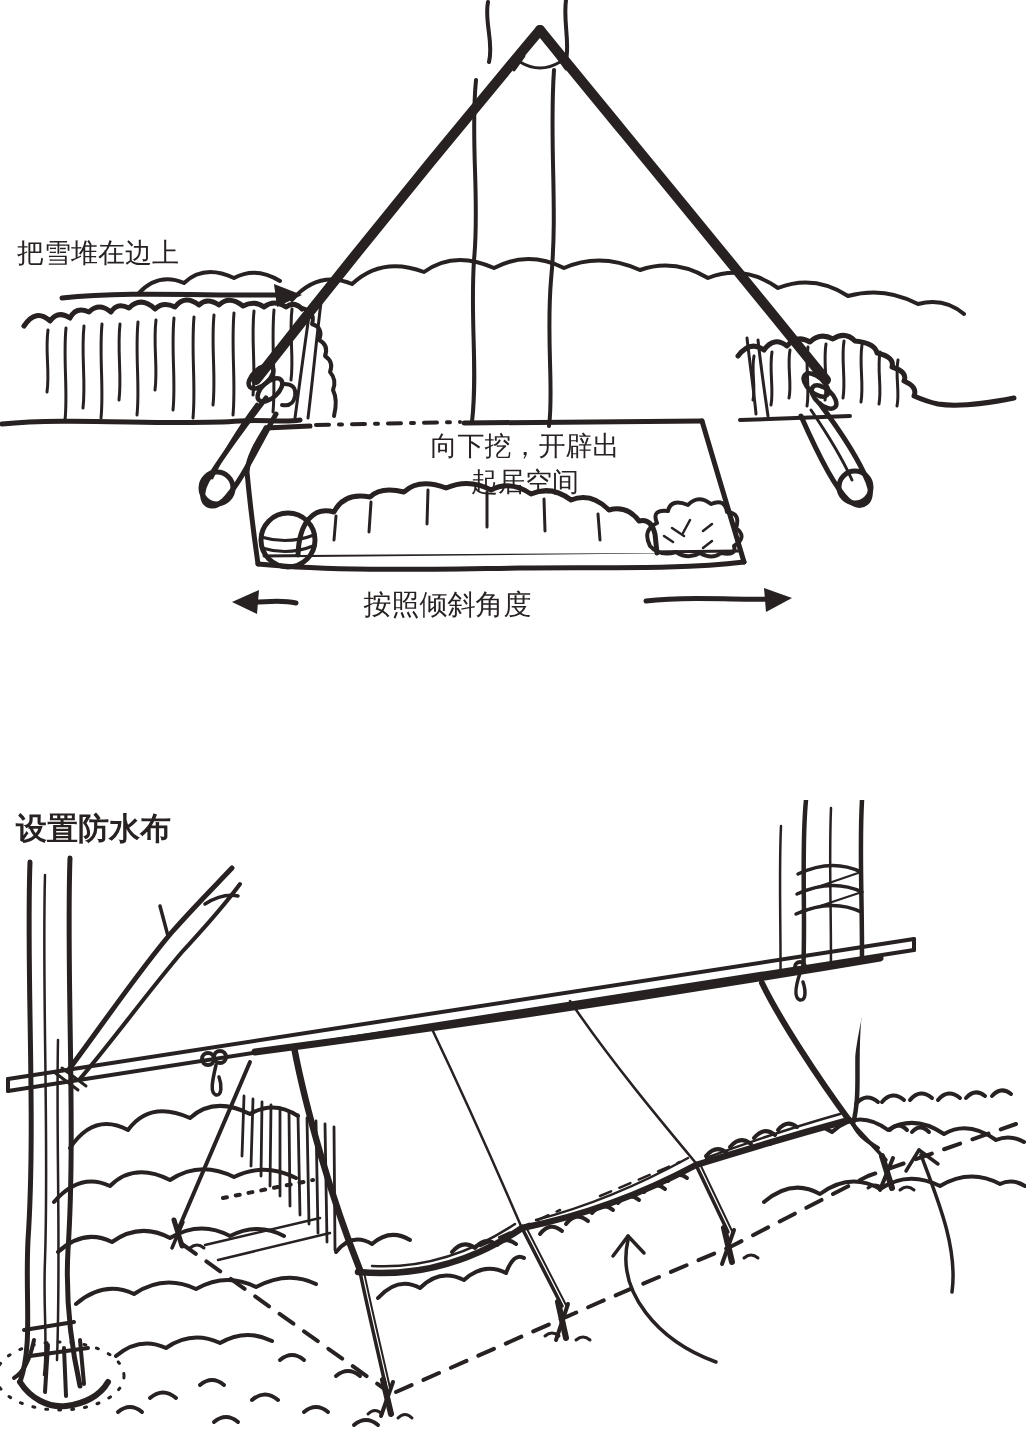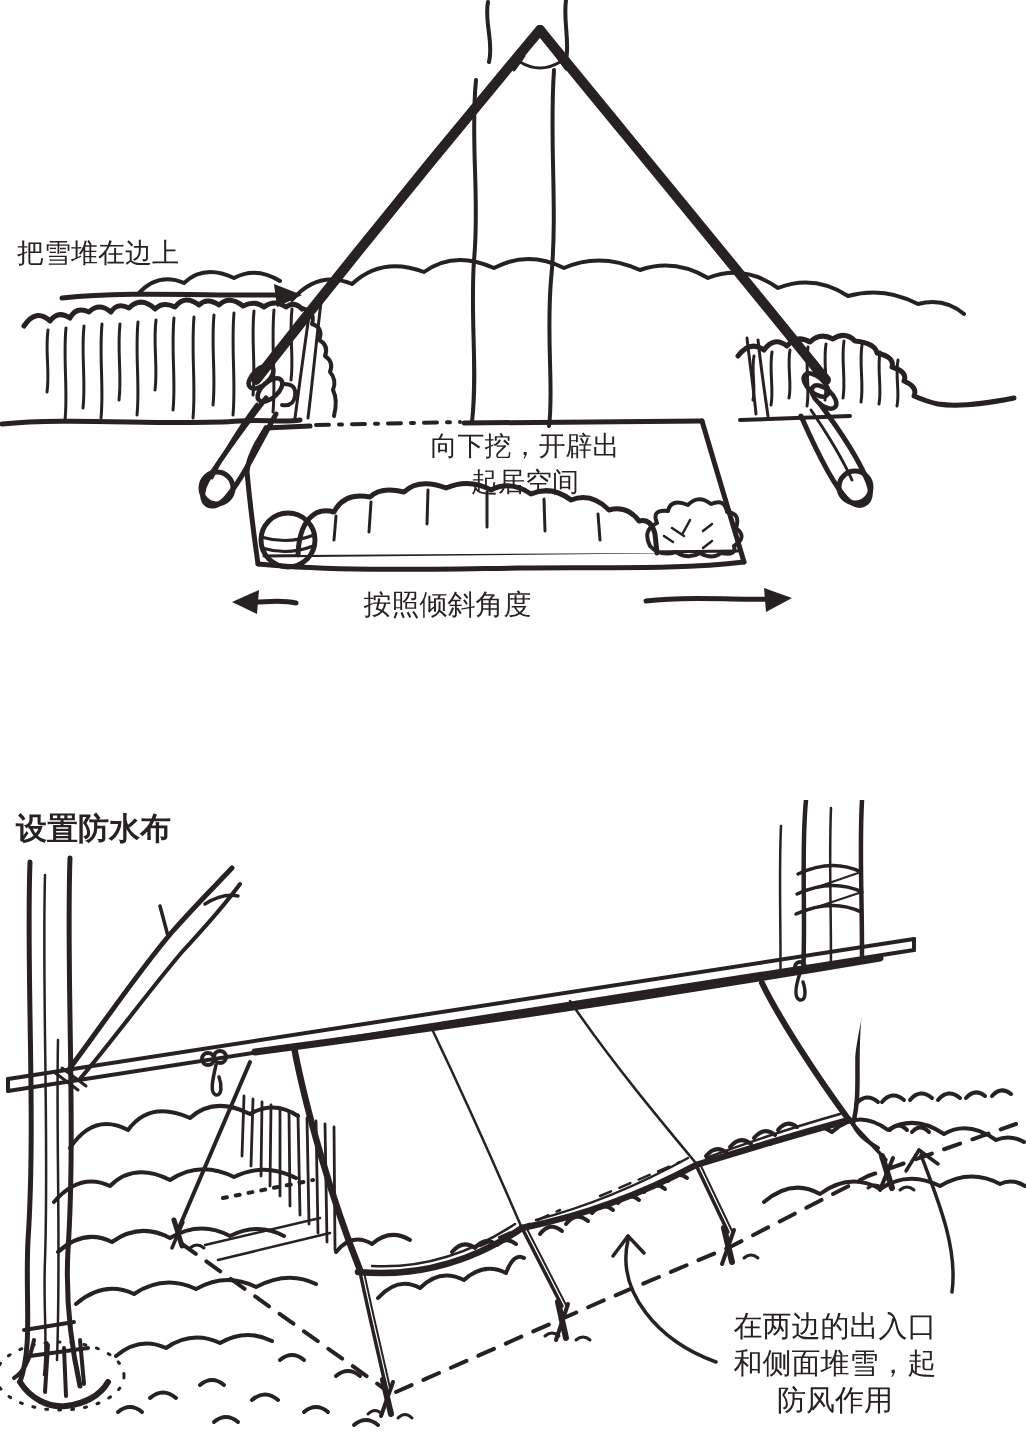--- a/index.html
+++ b/index.html
@@ -362,19 +362,14 @@
     <div>起居空间</div>
   </div>
 
   <div class="label block" style="left:255px;top:588px;width:385px;font-size:28px;line-height:34px;">
     <div>按照倾斜角度</div>
   </div>
 
   <div class="label" style="left:16px;top:772px;font-size:31px;font-weight:bold;margin-top:36px;">设置防水布</div>
 
 
-  <div class="label block" style="left:695px;top:1308px;width:280px;font-size:29px;line-height:37px;">
-    <div>在两边的出入口</div>
-    <div>和侧面堆雪，起</div>
-    <div>防风作用</div>
-  </div>
 
 </div>
 
 </body></html>

